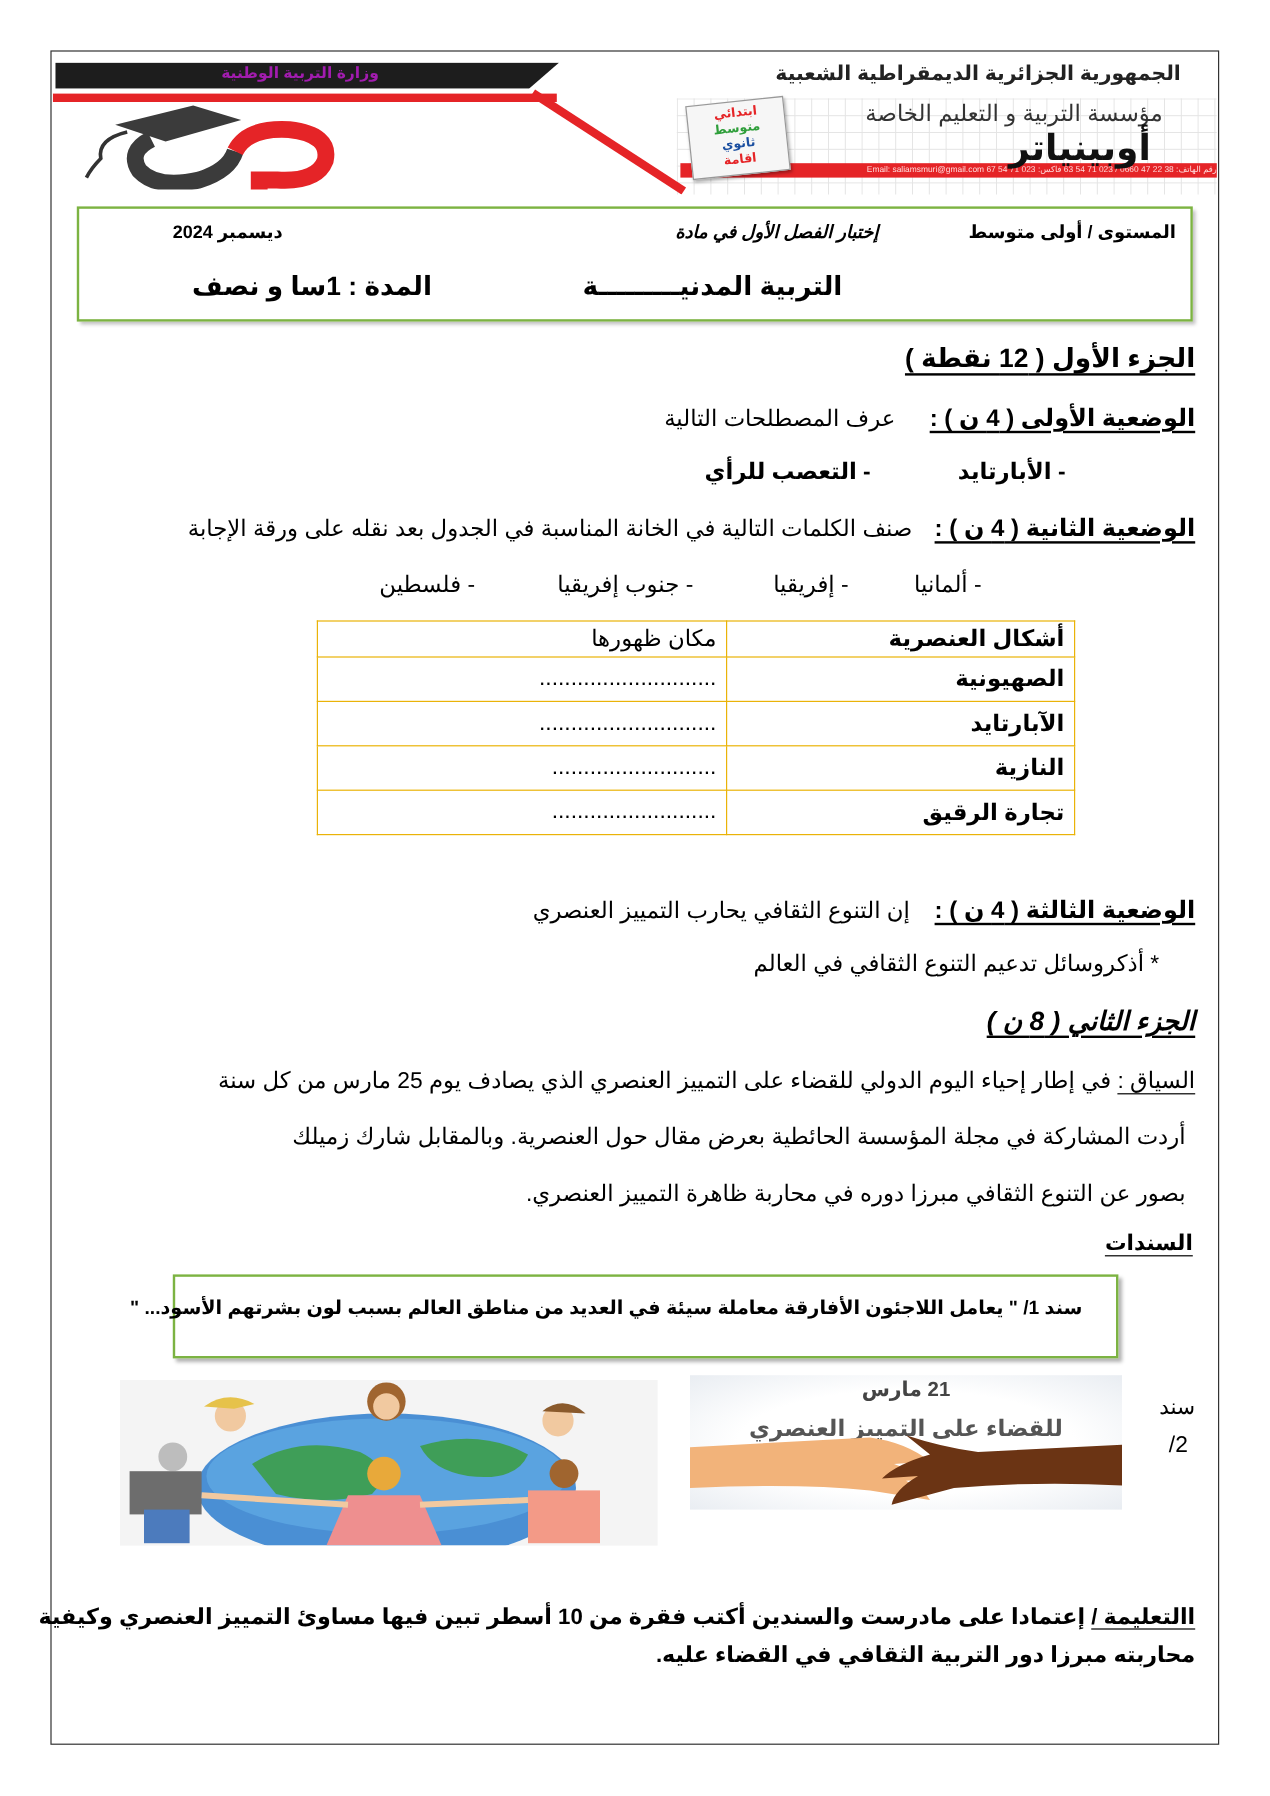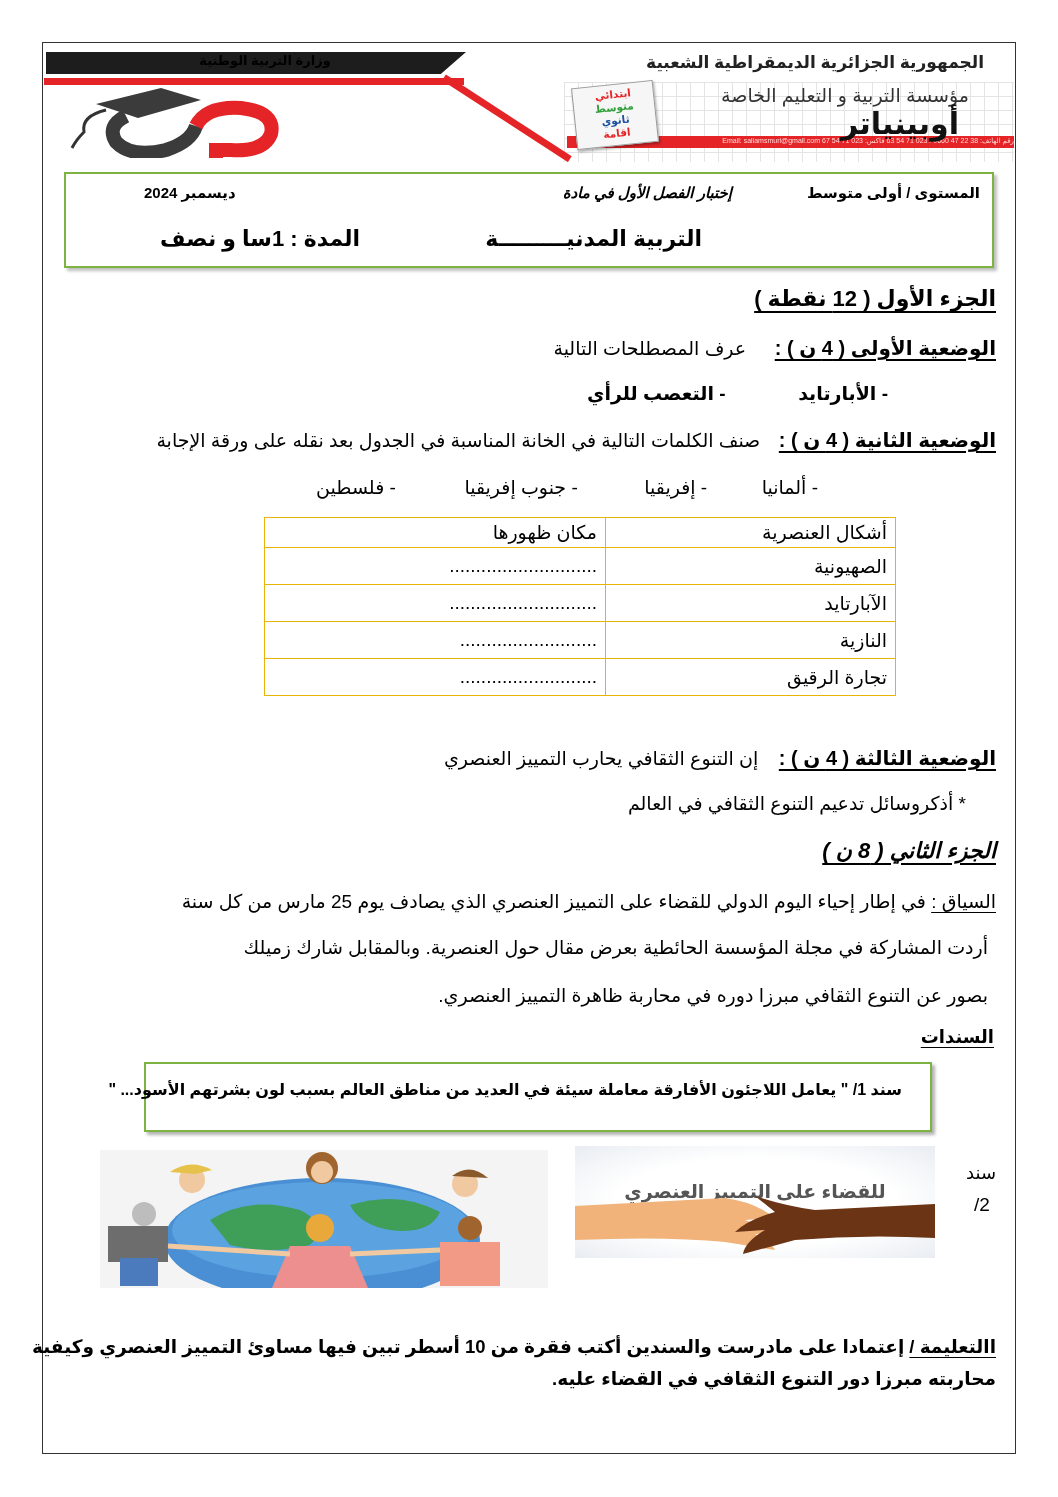--- a/index.html
+++ b/index.html
@@ -9,21 +9,21 @@
   .abs { position: absolute; }
   .rtl { direction: rtl; unicode-bidi: embed; }
 
   
   .banner { position: absolute; left: 44px; top: 44px; width: 970px; height: 118px; overflow: hidden; background: #fff; }
   .banner-grid { position: absolute; left: 520px; top: 38px; width: 450px; height: 96px;
     background-image: linear-gradient(#d9d9d9 1px, transparent 1px), linear-gradient(90deg, #d9d9d9 1px, transparent 1px);
     background-size: 14px 14px; opacity: 0.7; }
   .ministry-bar { position: absolute; left: 2px; top: 8px; width: 420px; height: 22px; background: #1d1d1d;
     clip-path: polygon(0 0, 100% 0, 94% 100%, 0 100%); }
-  .ministry-text { position: absolute; left: 31px; top: 9px; width: 380px; color: #000000; font-size: 13px; letter-spacing: 7px; text-align: center; font-weight: bold; }
+  .ministry-text { position: absolute; left: 16px; top: 9px; width: 380px; color: #a21caf; font-size: 13px; letter-spacing: 7px; text-align: center; font-weight: bold; }
   .republic-text { position: absolute; right: 30px; top: 8px; font-size: 17px; font-weight: bold; color: #222; letter-spacing: 1px; }
   .red-line-top { position: absolute; left: 0; top: 34px; width: 420px; height: 7px; background: #e52427; }
   .red-diag { position: absolute; left: 400px; top: 30px; width: 150px; height: 7px; background: #e52427; transform-origin: left center; transform: rotate(33deg); }
   .red-line-bottom { position: absolute; left: 523px; top: 92px; width: 450px; height: 12px; background: #e52427; }
   .contact-text { position: absolute; left: 530px; top: 93px; width: 440px; font-size: 7px; color: #ffd9d9; text-align: right; white-space: nowrap; overflow: hidden; direction: rtl; }
   .institution-text { position: absolute; right: 45px; top: 40px; font-size: 19px; color: #333; letter-spacing: 1px; }
   .brand-text { position: absolute; right: 55px; top: 62px; font-size: 30px; font-weight: bold; color: #111; letter-spacing: 1px; }
   .levels-card { position: absolute; left: 530px; top: 40px; width: 82px; height: 62px; background: #f6f6f6; border: 1px solid #999; transform: rotate(-6deg); box-shadow: 1px 2px 3px rgba(0,0,0,0.35); text-align: center; font-size: 10.5px; font-weight: bold; line-height: 13px; padding-top: 3px; }
   .levels-card span { display: block; }
   .logo { position: absolute; left: 22px; top: 42px; width: 240px; height: 72px; }
@@ -35,21 +35,21 @@
   
   .line { position: absolute; right: 62px; white-space: nowrap; direction: rtl; font-size: 19px; }
   .bold { font-weight: bold; }
   .u { text-decoration: underline; text-underline-offset: 4px; }
   .section-title { font-size: 22px; font-weight: bold; text-decoration: underline; text-underline-offset: 5px; }
   .italic { font-style: italic; }
 
   
   table.classify { position: absolute; left: 264px; top: 517px; width: 632px; border-collapse: collapse; direction: rtl; font-size: 19px; }
   table.classify td { border: 1px solid #eab308; padding: 2px 8px; height: 37px; vertical-align: middle; }
-  table.classify td.col1 { width: 290px; text-align: right; }
+  table.classify td.col1 { width: 290px; text-align: right; font-weight: bold; }
   table.classify td.col2 { text-align: right; }
   table.classify tr.head td { height: 30px; }
 
   
   .doc-box { position: absolute; left: 144px; top: 1062px; width: 788px; height: 70px; border: 2px solid #7cb342; box-shadow: 3px 3px 3px rgba(0,0,0,0.3); background: #fff; }
   .doc-text { position: absolute; right: 28px; top: 16px; font-size: 16px; font-weight: bold; direction: rtl; white-space: nowrap; }
 
   
   .img-globe { position: absolute; left: 100px; top: 1150px; width: 448px; height: 138px; background: #f4f4f4; overflow: hidden; }
   .img-hands { position: absolute; left: 575px; top: 1146px; width: 360px; height: 112px; background: radial-gradient(ellipse at center, #ffffff 55%, #e9edf2 100%); overflow: hidden; }
@@ -191,27 +191,28 @@
     <circle cx="220" cy="78" r="14" fill="#e8a93a"></circle>
     <path d="M190 96 L250 96 L268 138 L172 138 Z" fill="#ee8f8f"></path>
     <circle cx="370" cy="78" r="12" fill="#a0652f"></circle>
     <rect x="340" y="92" width="60" height="44" fill="#f39a87"></rect>
     <line x1="68" y1="96" x2="190" y2="104" stroke="#f1c9a0" stroke-width="5"></line>
     <line x1="250" y1="104" x2="340" y2="100" stroke="#f1c9a0" stroke-width="5"></line>
   </svg>
 </div>
 
 <div class="img-hands">
+  <div class="hands-title" style="top:2px; font-size:17px; color:#444;">21 مارس</div>
   <div class="hands-title" style="top:34px; font-size:19px; color:#555;">للقضاء على التمييز العنصري</div>
   <svg width="360" height="112" viewBox="0 0 360 112" style="position:absolute;left:0;top:0;">
     <path d="M0 60 L150 52 Q180 56 200 72 L170 74 Q190 82 210 86 L180 88 Q196 96 200 104 L150 96 Q90 90 0 94 Z" fill="#f2b37a"></path>
     <path d="M360 58 L240 64 Q210 60 180 50 L200 66 Q172 74 160 86 L190 84 Q170 96 168 108 L220 94 Q290 88 360 92 Z" fill="#6b3414"></path>
   </svg>
 </div>
 
 <div class="abs rtl" style="left:966px; top:1162px; font-size:18px;">سند</div>
 <div class="abs" style="left:974px; top:1194px; font-size:19px;">/2</div>
 
 <div class="line bold" style="top:1336px; font-size:18.5px;">
   <span class="u">االتعليمة /</span>
   <span>إعتمادا على مادرست والسندين أكتب فقرة من 10 أسطر تبين فيها مساوئ التمييز العنصري وكيفية</span>
 </div>
-<div class="line bold" style="top:1368px; font-size:18.5px;">محاربته مبرزا دور التنوع الثقافي في القضاء عليه.</div>
+<div class="line bold" style="top:1368px; font-size:18.5px;">محاربته مبرزا دور التربية الثقافي في القضاء عليه.</div>
 
 </body></html>

